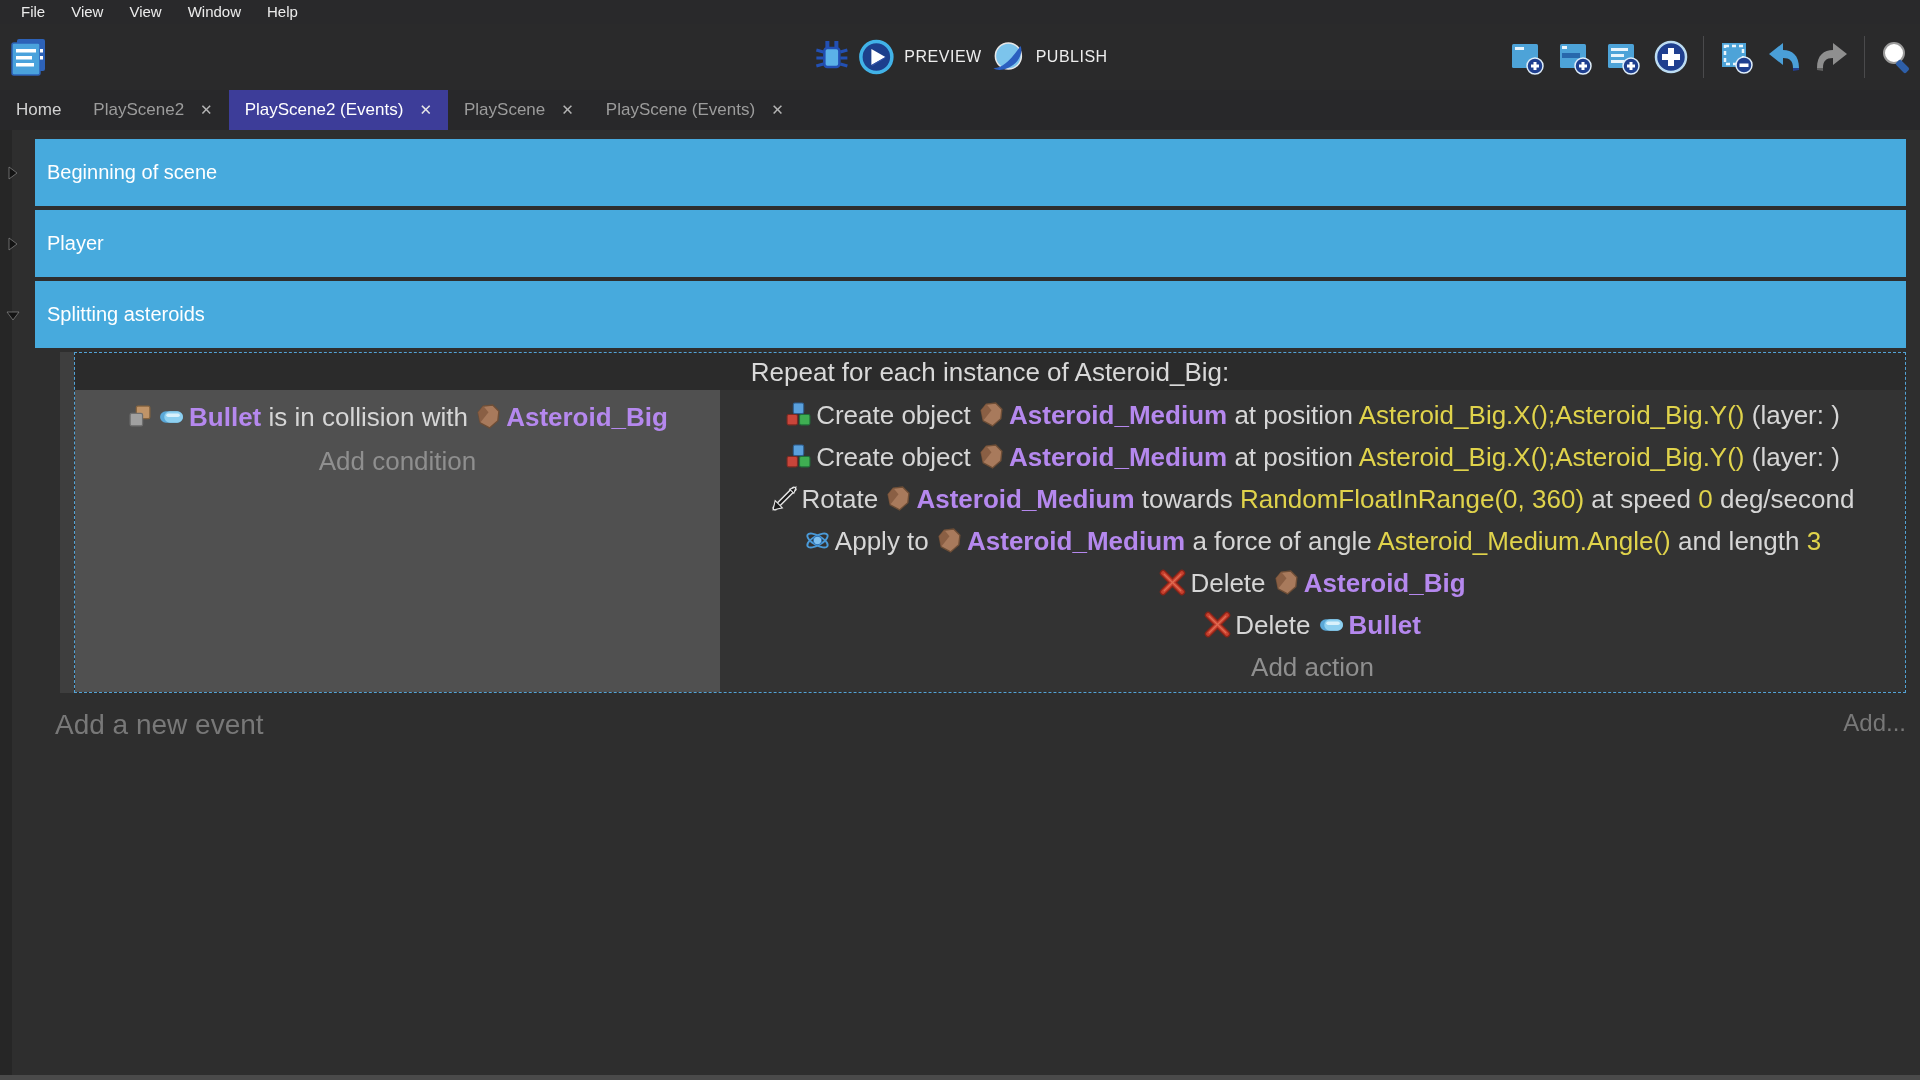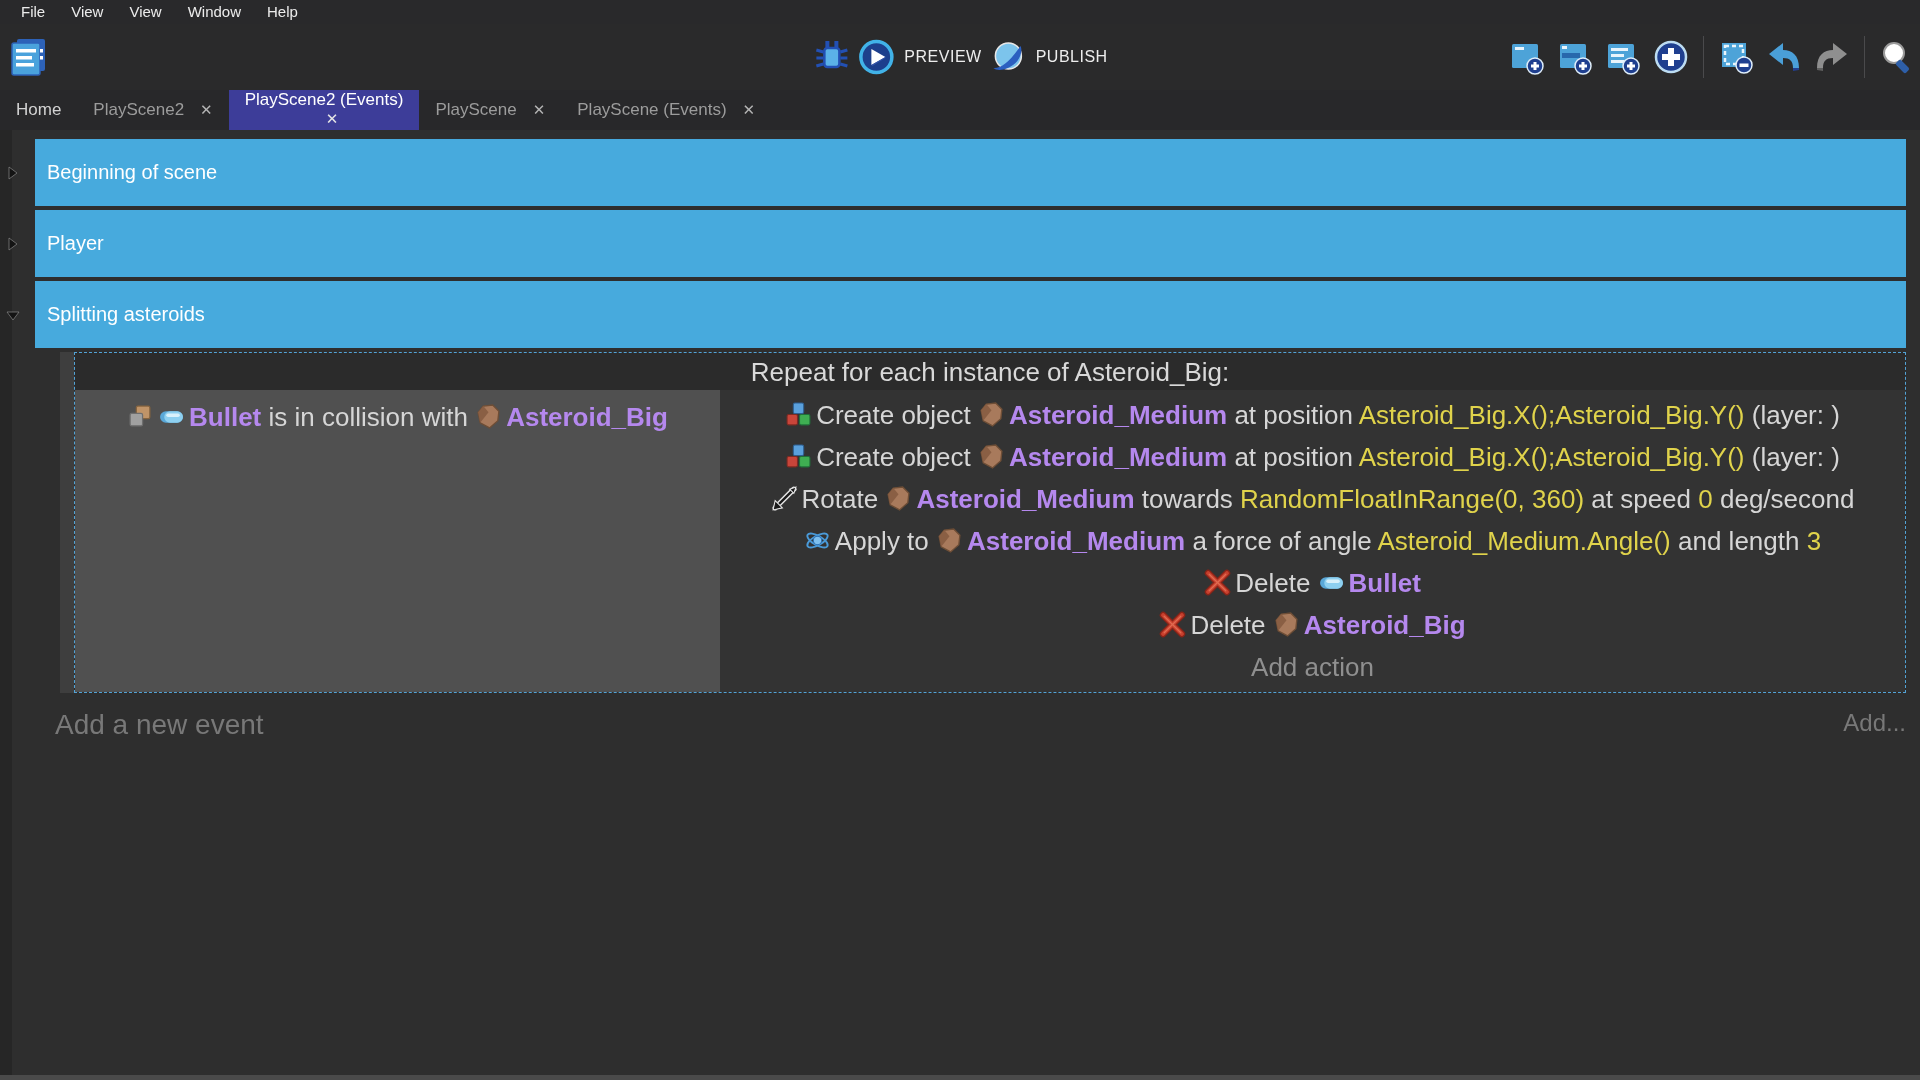--- a/index.html
+++ b/index.html
@@ -17,21 +17,21 @@
   .tb-btn { display:flex; align-items:center; gap:9px; color:#ededed; font-size:16px; letter-spacing:0.5px; cursor:pointer; }
   .toolbar-right { position:absolute; right:4px; display:flex; align-items:center; gap:10px; }
   .tb-sep { width:1px; height:42px; background:#4a4a4c; margin:0 3px; }
   .tb-icon { width:38px; height:38px; display:flex; align-items:center; justify-content:center; }
   .tb-icon svg { width:36px; height:36px; }
 
   
   .tabbar { height:40px; background:#28282a; display:flex; align-items:stretch; }
   .tab { display:flex; align-items:center; padding:0 16px; font-size:17px; color:#9c9c9c; cursor:pointer; }
   .tab.first { color:#d2d2d2; }
-  .tab.active { background:#3d3d99; color:#ffffff;flex-direction:column; }
+  .tab.active { background:#3d3d99; color:#ffffff; }
   .tab-close { margin-left:16px; font-size:15px; color:#b4b4b4; cursor:pointer; }
   .tab.active .tab-close { color:#e6e6e6; }
 
   
   .sheet { position:relative; height:calc(1080px - 24px - 66px - 40px); background:#2e2e2e; padding-top:9px; }
   .left-rail { position:absolute; left:0; top:0; bottom:0; width:12px; background:#262626; }
 
   .group-row { position:relative; margin:0 14px 4px 35px; }
   .group-bar { height:67px; background:#47aadd; color:#ffffff; font-size:20px;
                display:flex; align-items:center; padding-left:12px; cursor:pointer; }
@@ -257,20 +257,21 @@
                   <rect x="9" y="3" width="13" height="12" rx="1.5" fill="#c09468" stroke="#86643f" stroke-width="1.2"></rect>
                   <rect x="3" y="10" width="12" height="12" rx="1.5" fill="#a0a0a0" stroke="#6e6e6e" stroke-width="1.2"></rect>
                 </svg></span><span class="row-icon"><svg viewBox="0 0 26 26">
                   <rect x="2" y="8" width="22" height="11" rx="5.5" fill="#5aa8d8"></rect>
                   <rect x="6" y="8" width="18" height="11" rx="5.5" fill="#8ed0f0"></rect>
                   <rect x="8" y="10" width="13" height="3.5" rx="1.7" fill="#d9f1fb"></rect>
                 </svg></span><span class="seg-obj">Bullet</span><span class="seg-text"> is in collision with </span><span class="row-icon"><svg viewBox="0 0 26 26">
                   <path d="M8 3 L17 2 L23 8 L22 17 L14 24 L5 19 L3 9 Z" fill="#a87a5c" stroke="#6e4e36" stroke-width="1.3"></path>
                   <path d="M8 3 L13 9 L5 19 L3 9 Z" fill="#8a5f44"></path>
                 </svg></span><span class="seg-obj">Asteroid_Big</span></div>
+          <div class="add-link">Add condition</div>
         </div>
         <div class="act-panel">
           <div class="row"><span class="row-icon"><svg viewBox="0 0 26 26">
                   <rect x="8" y="2" width="10" height="10" rx="1.5" fill="#5aa0dc" stroke="#2d5f91"></rect>
                   <rect x="2" y="13" width="10" height="10" rx="1.5" fill="#c8453a" stroke="#7e2a22"></rect>
                   <rect x="14" y="13" width="10" height="10" rx="1.5" fill="#3fae52" stroke="#20703a"></rect>
                 </svg></span><span class="seg-text">Create object </span><span class="row-icon"><svg viewBox="0 0 26 26">
                   <path d="M8 3 L17 2 L23 8 L22 17 L14 24 L5 19 L3 9 Z" fill="#a87a5c" stroke="#6e4e36" stroke-width="1.3"></path>
                   <path d="M8 3 L13 9 L5 19 L3 9 Z" fill="#8a5f44"></path>
                 </svg></span><span class="seg-obj">Asteroid_Medium</span><span class="seg-text"> at position </span><span class="seg-expr">Asteroid_Big.X();Asteroid_Big.Y()</span><span class="seg-text"> (layer: )</span></div>
@@ -292,37 +293,37 @@
                   <path d="M8 3 L13 9 L5 19 L3 9 Z" fill="#8a5f44"></path>
                 </svg></span><span class="seg-obj">Asteroid_Medium</span><span class="seg-text"> towards </span><span class="seg-expr">RandomFloatInRange(0, 360)</span><span class="seg-text"> at speed </span><span class="seg-expr">0</span><span class="seg-text"> deg/second</span></div>
           <div class="row"><span class="row-icon"><svg viewBox="0 0 26 26">
                   <ellipse cx="13" cy="13" rx="11" ry="4.5" fill="none" stroke="#4a9ad8" stroke-width="1.8" transform="rotate(30 13 13)"></ellipse>
                   <ellipse cx="13" cy="13" rx="11" ry="4.5" fill="none" stroke="#4a9ad8" stroke-width="1.8" transform="rotate(-30 13 13)"></ellipse>
                   <circle cx="13" cy="13" r="4" fill="#7ec0ee" stroke="#2b6fb4" stroke-width="1"></circle>
                 </svg></span><span class="seg-text">Apply to </span><span class="row-icon"><svg viewBox="0 0 26 26">
                   <path d="M8 3 L17 2 L23 8 L22 17 L14 24 L5 19 L3 9 Z" fill="#a87a5c" stroke="#6e4e36" stroke-width="1.3"></path>
                   <path d="M8 3 L13 9 L5 19 L3 9 Z" fill="#8a5f44"></path>
                 </svg></span><span class="seg-obj">Asteroid_Medium</span><span class="seg-text"> a force of angle </span><span class="seg-expr">Asteroid_Medium.Angle()</span><span class="seg-text"> and length </span><span class="seg-expr">3</span></div>
+          <div class="row"><span class="row-icon"><svg viewBox="0 0 26 26">
+                  <path d="M4 4 L22 22 M22 4 L4 22" stroke="#8a2418" stroke-width="6.5" stroke-linecap="round"></path>
+                  <path d="M4 4 L22 22 M22 4 L4 22" stroke="#c8402e" stroke-width="4" stroke-linecap="round"></path>
+                  <path d="M5 5 L21 21 M21 5 L5 21" stroke="#e06a50" stroke-width="1.3" stroke-linecap="round"></path>
+                </svg></span><span class="seg-text">Delete </span><span class="row-icon"><svg viewBox="0 0 26 26">
+                  <path d="M8 3 L17 2 L23 8 L22 17 L14 24 L5 19 L3 9 Z" fill="#a87a5c" stroke="#6e4e36" stroke-width="1.3"></path>
+                  <path d="M8 3 L13 9 L5 19 L3 9 Z" fill="#8a5f44"></path>
+                </svg></span><span class="seg-obj">Asteroid_Big</span></div>
           <div class="row"><span class="row-icon"><svg viewBox="0 0 26 26">
                   <path d="M4 4 L22 22 M22 4 L4 22" stroke="#8a2418" stroke-width="6.5" stroke-linecap="round"></path>
                   <path d="M4 4 L22 22 M22 4 L4 22" stroke="#c8402e" stroke-width="4" stroke-linecap="round"></path>
                   <path d="M5 5 L21 21 M21 5 L5 21" stroke="#e06a50" stroke-width="1.3" stroke-linecap="round"></path>
                 </svg></span><span class="seg-text">Delete </span><span class="row-icon"><svg viewBox="0 0 26 26">
                   <rect x="2" y="8" width="22" height="11" rx="5.5" fill="#5aa8d8"></rect>
                   <rect x="6" y="8" width="18" height="11" rx="5.5" fill="#8ed0f0"></rect>
                   <rect x="8" y="10" width="13" height="3.5" rx="1.7" fill="#d9f1fb"></rect>
                 </svg></span><span class="seg-obj">Bullet</span></div>
-          <div class="row"><span class="row-icon"><svg viewBox="0 0 26 26">
-                  <path d="M4 4 L22 22 M22 4 L4 22" stroke="#8a2418" stroke-width="6.5" stroke-linecap="round"></path>
-                  <path d="M4 4 L22 22 M22 4 L4 22" stroke="#c8402e" stroke-width="4" stroke-linecap="round"></path>
-                  <path d="M5 5 L21 21 M21 5 L5 21" stroke="#e06a50" stroke-width="1.3" stroke-linecap="round"></path>
-                </svg></span><span class="seg-text">Delete </span><span class="row-icon"><svg viewBox="0 0 26 26">
-                  <path d="M8 3 L17 2 L23 8 L22 17 L14 24 L5 19 L3 9 Z" fill="#a87a5c" stroke="#6e4e36" stroke-width="1.3"></path>
-                  <path d="M8 3 L13 9 L5 19 L3 9 Z" fill="#8a5f44"></path>
-                </svg></span><span class="seg-obj">Asteroid_Big</span></div>
           <div class="add-link">Add action</div>
         </div>
       </div>
     </div>
   </div>
 
   <div class="footer-row">
     <span class="add-new-event">Add a new event</span>
     <span class="add-more">Add...</span>
   </div>

